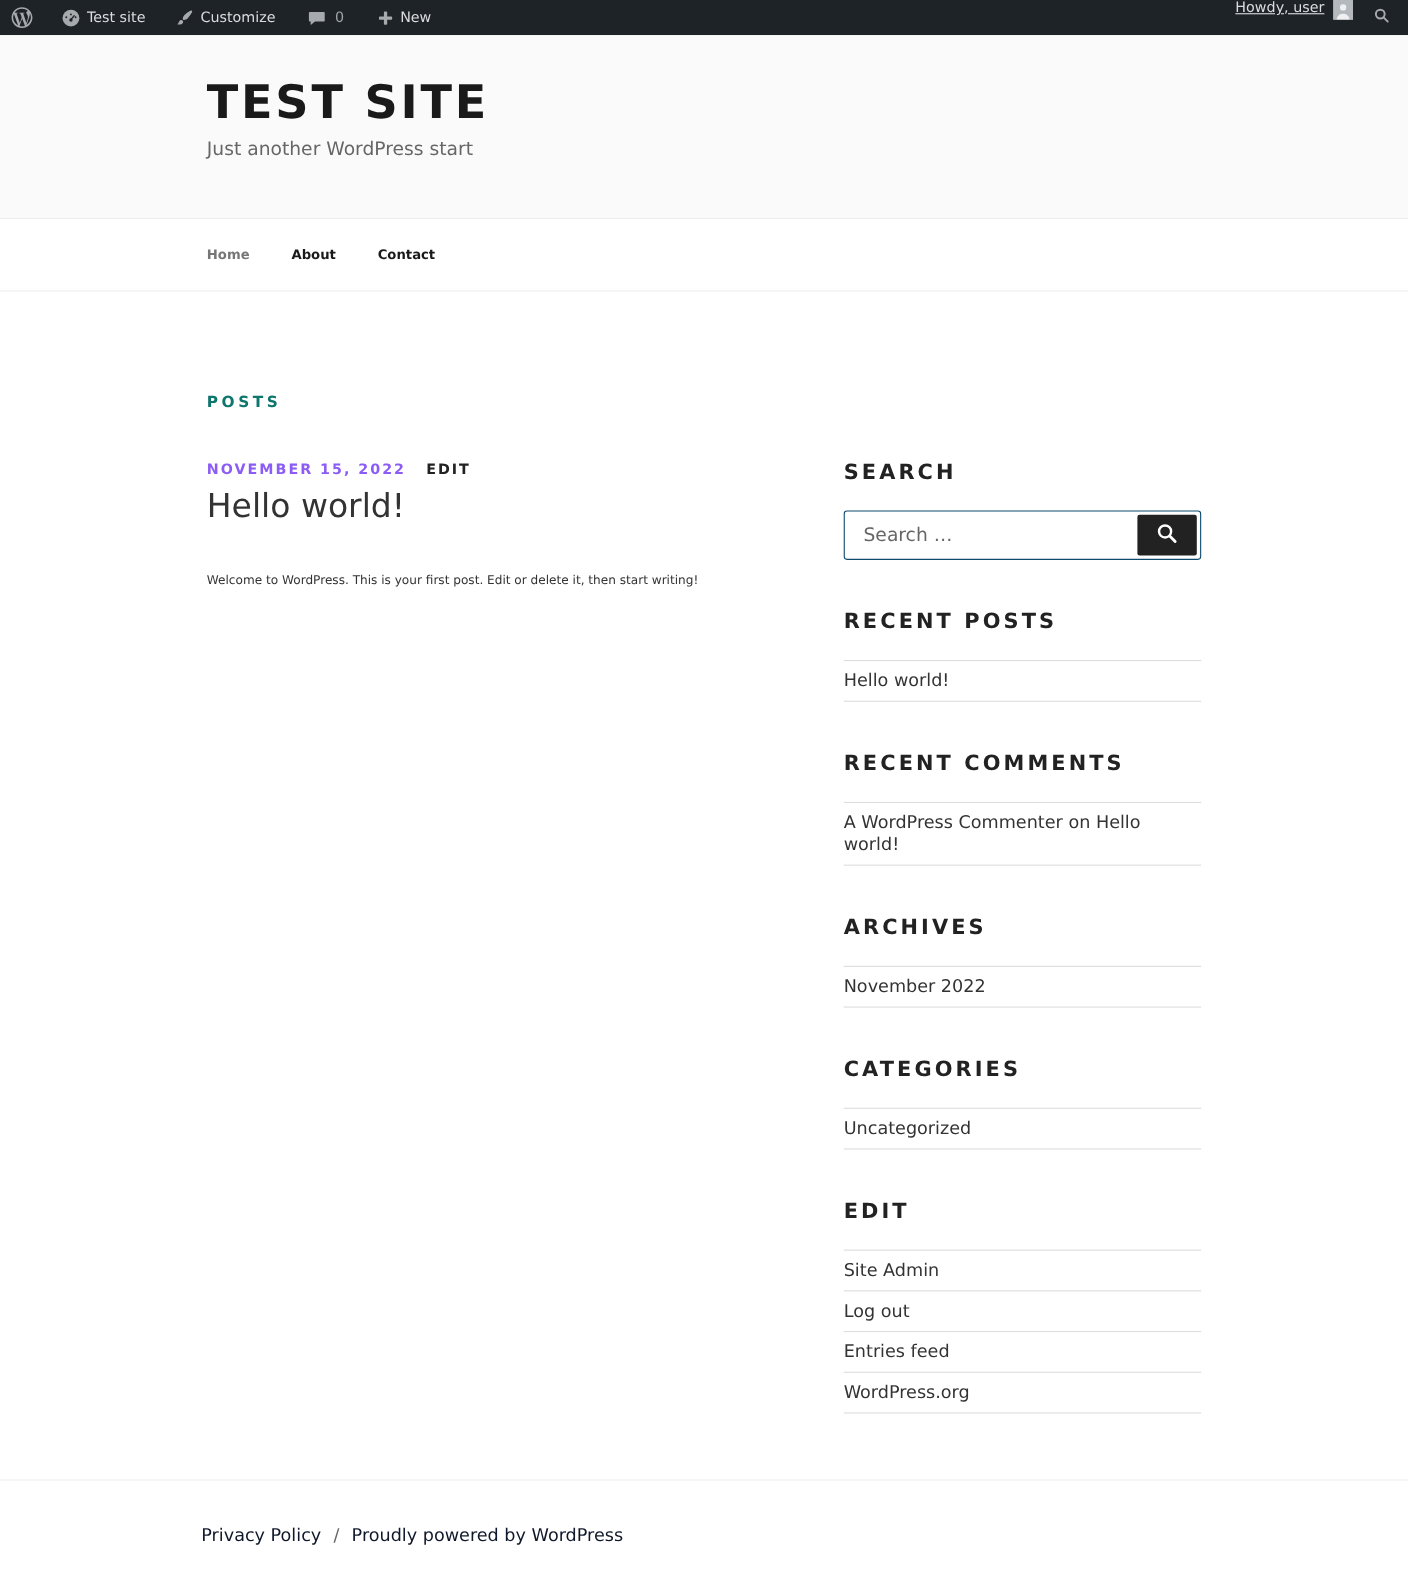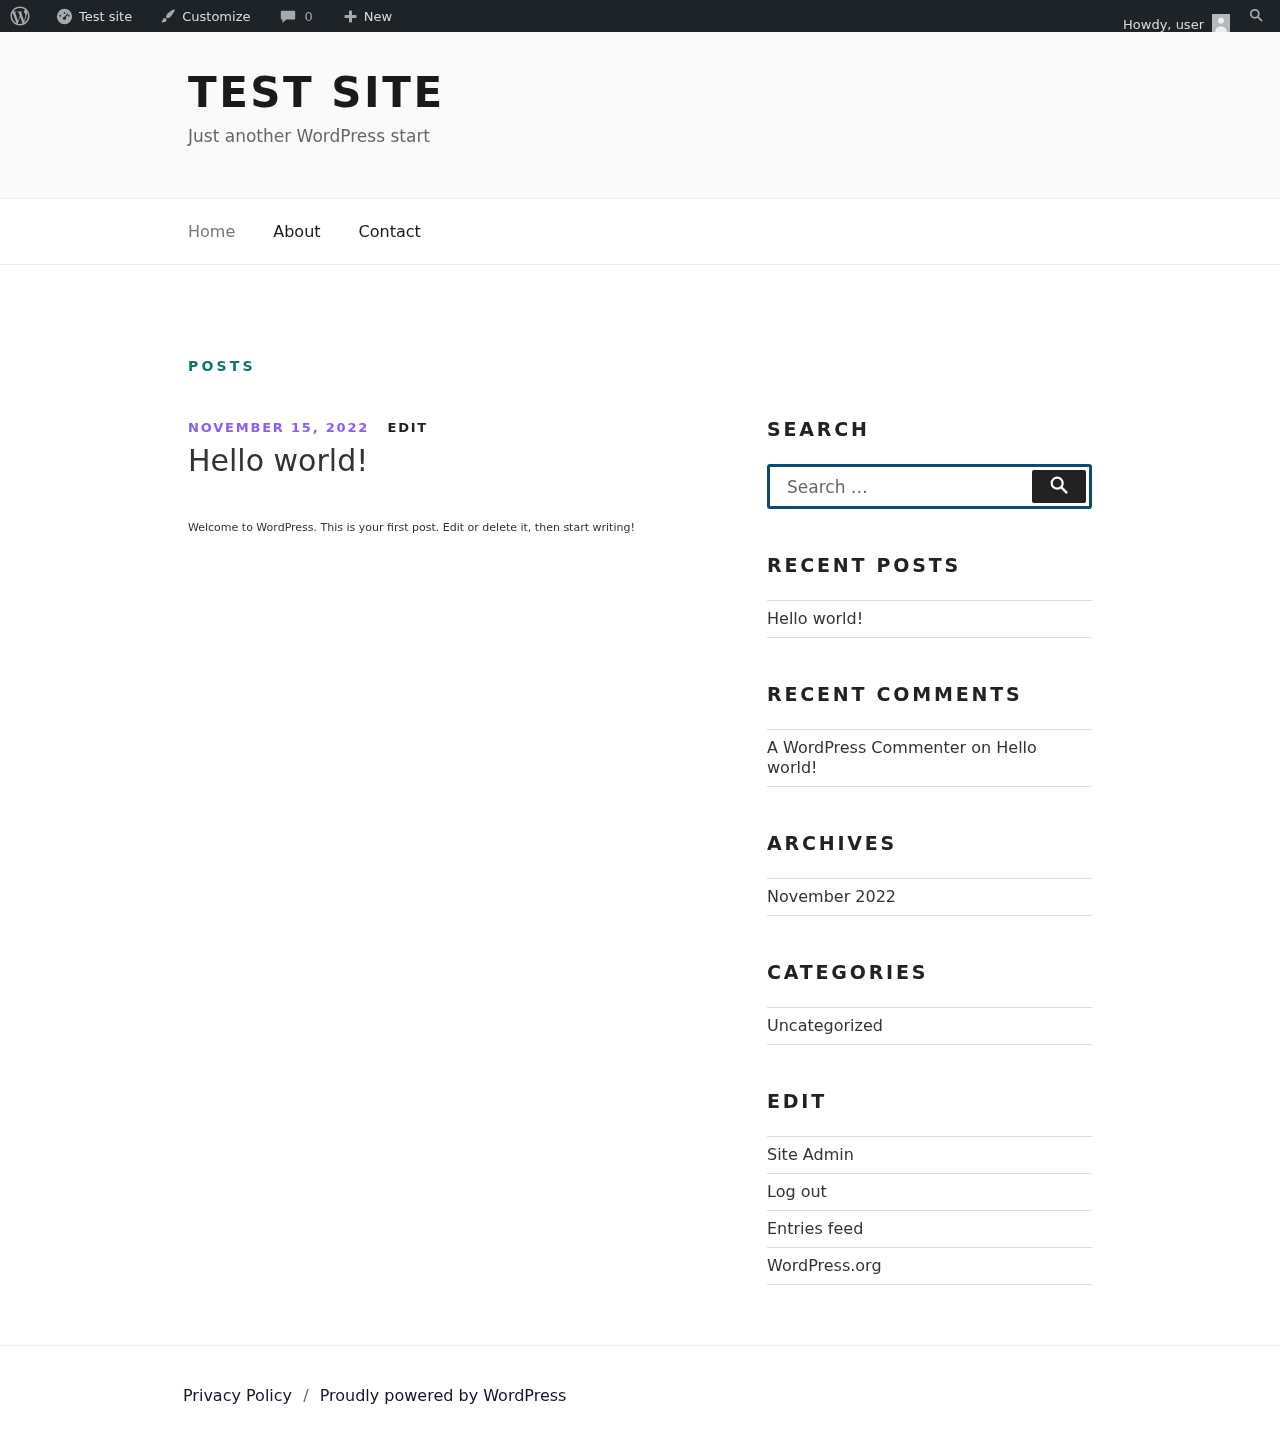--- a/index.html
+++ b/index.html
@@ -24,21 +24,21 @@
     color: #dcdcde;
     padding: 0 10px 0 0;
   }
   .ab-left, .ab-right { display: flex; align-items: center; height: 100%; }
   .ab-item {
     display: flex; align-items: center; gap: 6px;
     height: 100%; padding: 0 9px; cursor: pointer;
   }
   .ab-item svg { display: block; }
   .ab-count { color: #a0a5aa; padding-left: 2px; }
-  .ab-howdy { display: flex; align-items: flex-end; gap: 8px; height: 100%; padding: 0 8px; cursor: pointer; }
+  .ab-howdy { display: flex; align-items: flex-start; gap: 8px; height: 100%; padding: 0 8px; cursor: pointer; text-decoration: underline; }
   .ab-avatar {
     width: 18px; height: 18px; background: #b4b9be;
     display: inline-flex; align-items: flex-end; justify-content: center;
     overflow: hidden;
   }
   .ab-search { padding: 0 6px 0 10px; cursor: pointer; display: flex; align-items: center; height: 100%; }
 
   
   .site-header {
     background: #fafafa;
@@ -61,22 +61,22 @@
 
   
   .main-nav {
     background: #fff;
     border-top: 1px solid #eee;
     border-bottom: 1px solid #eee;
     height: 67px;
   }
   .main-nav .container { display: flex; align-items: center; height: 100%; }
   .nav-item {
-    font-size: 16px;
-    font-weight: 400;
+    font-size: 12px;
+    font-weight: 700;
     color: #1a1a1a;
     padding: 0 19px;
     line-height: 65px;
     display: inline-block;
   }
   .nav-item:first-child { padding-left: 0; }
   .nav-item.current { color: #767676; }
 
   
   .site-content {
@@ -115,21 +115,21 @@
   .widget { margin-bottom: 45px; }
   .widget-title {
     font-size: 19px;
     font-weight: 800;
     letter-spacing: 2.8px;
     color: #222;
     margin-bottom: 24px;
   }
   .search-form {
     position: relative;
-    border: 3px solid #0c4a6e;
+    border: 1px solid #0c4a6e;
     border-radius: 3px;
     height: 45px;
     background: #fff;
   }
   .search-input {
     border: 0; outline: none;
     width: calc(100% - 64px);
     height: 100%;
     padding: 0 0 0 17px;
     font-size: 17px;

